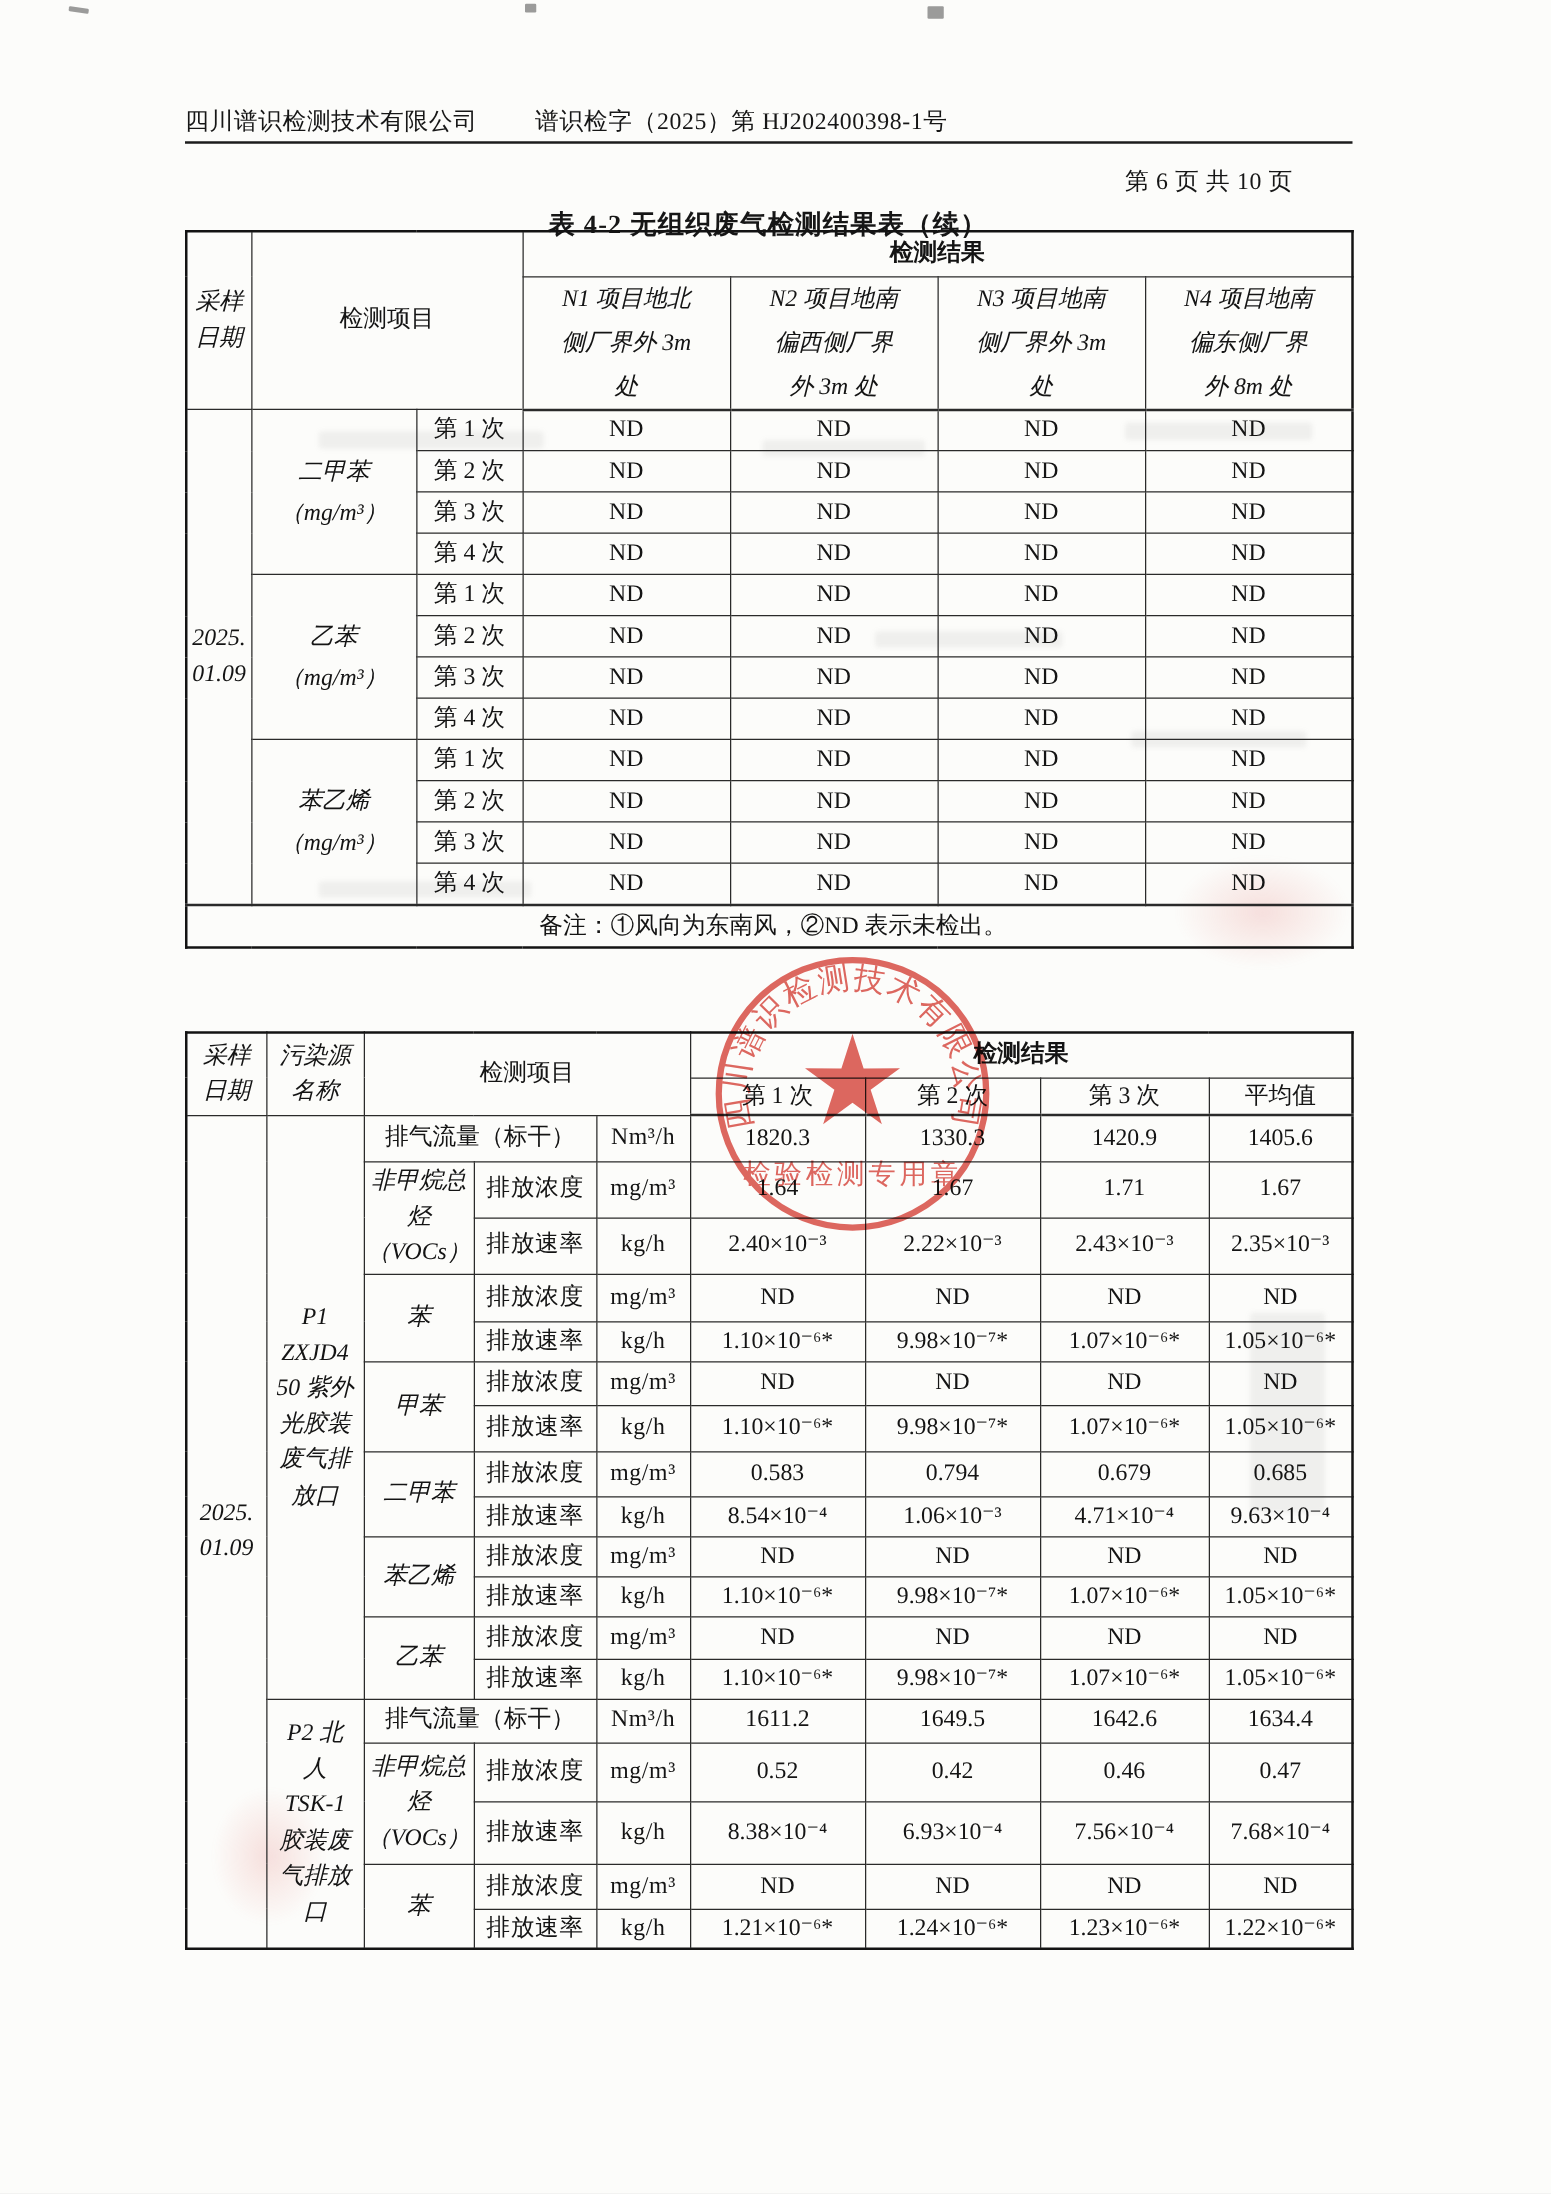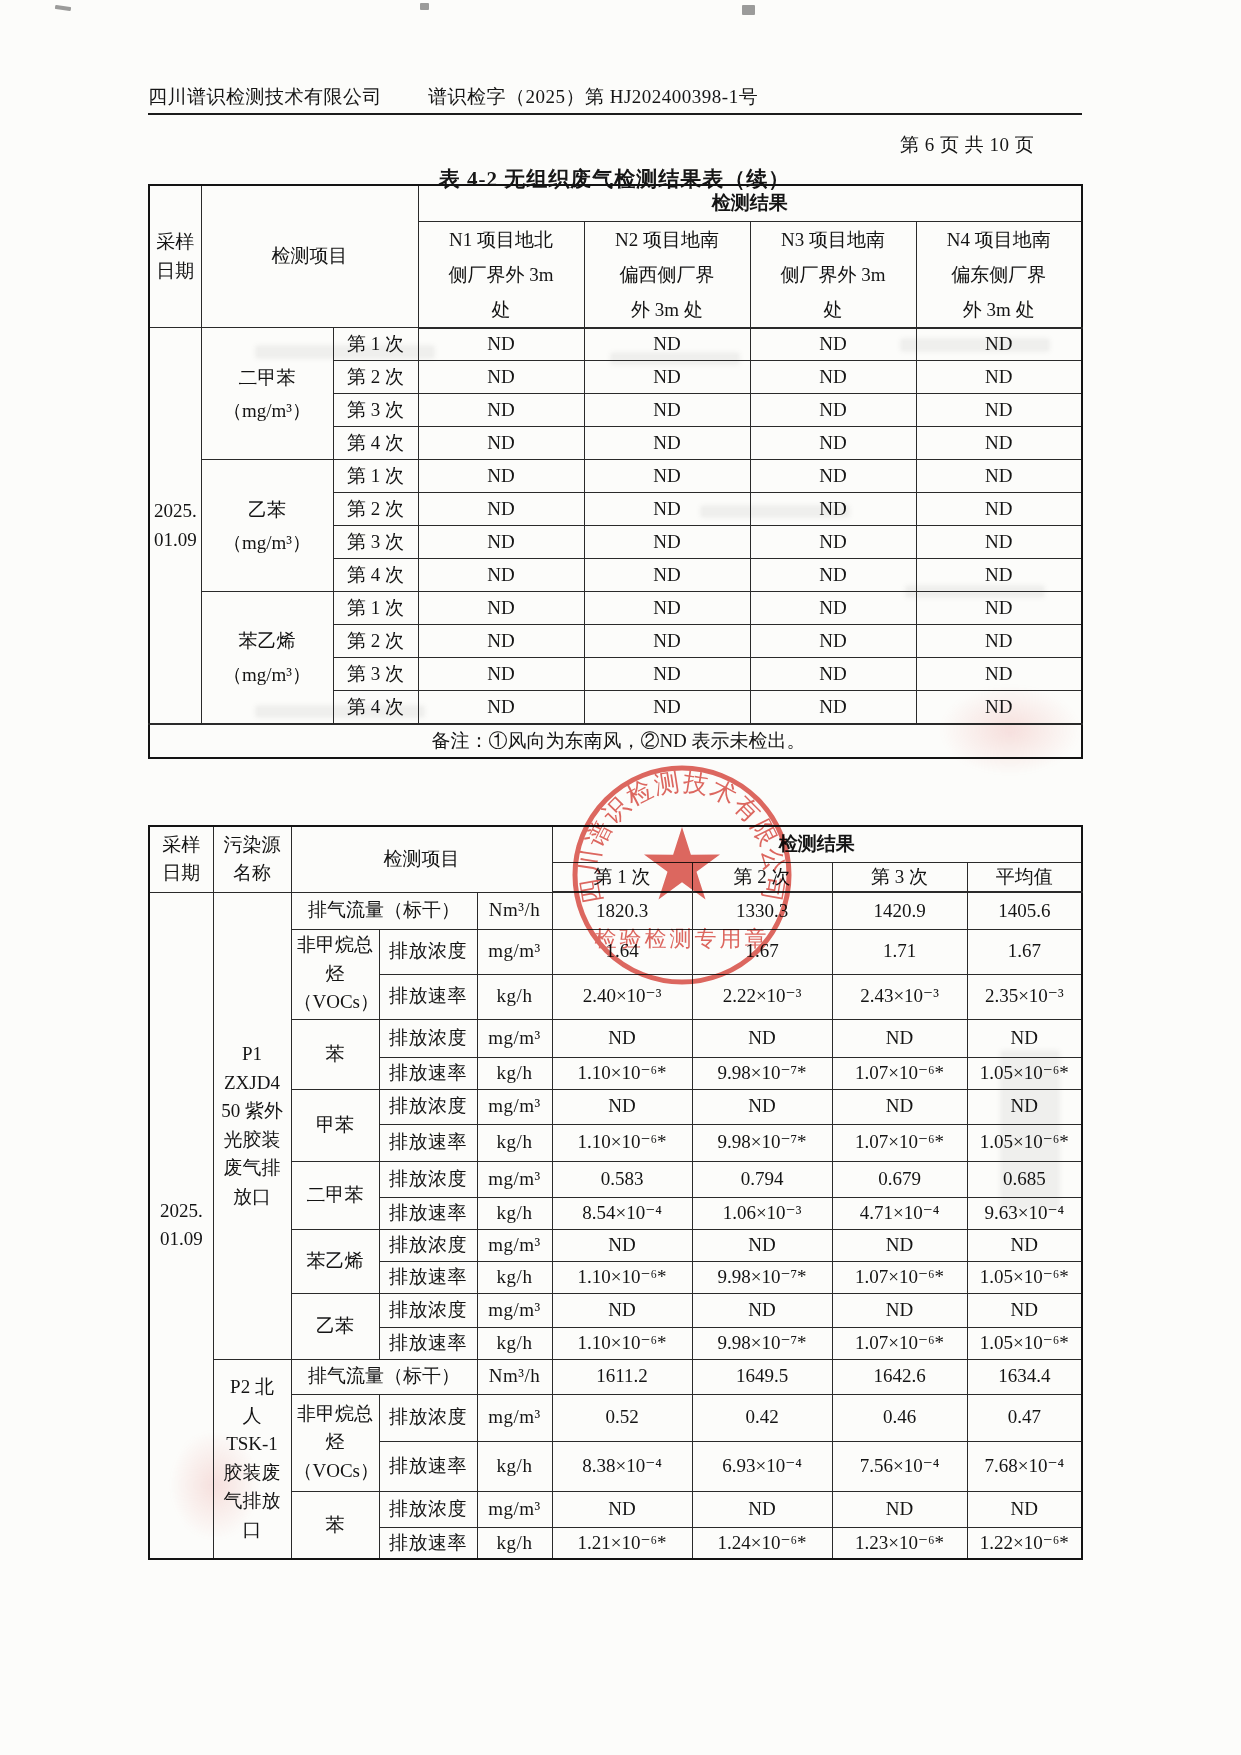--- a/index.html
+++ b/index.html
@@ -17,21 +17,21 @@
   
   table.t{
     border-collapse:collapse; table-layout:fixed; position:absolute;
     border:2.6px solid #131313;
   }
   table.t th, table.t td{
     border:1.4px solid #2a2a2a; font-weight:normal; text-align:center;
     vertical-align:middle; padding:0 2px; font-size:19px; line-height:1.5;
     color:#141414; overflow:hidden;
   }
-  .pre{white-space:pre-line;}
+  .pre{white-space:pre-line;font-style:italic;}
   .t thead tr:last-child th{border-bottom-width:2.4px;}
   .t2 .station{line-height:1.85; font-size:19px;}
   .t2 .group-cell{line-height:1.75;}
   .note-cell{
     text-align:left; padding-left:8px !important;
     border-top-width:2.4px !important; font-size:19px;
   }
   .t3 .type-cell, .t3 .unit-cell{letter-spacing:.5px;}
   
   .stamp{mix-blend-mode:multiply; opacity:.82; pointer-events:none;}
@@ -87,21 +87,21 @@
 侧厂界外 3m
 处</th>
         <th class="pre station">N2 项目地南
 偏西侧厂界
 外 3m 处</th>
         <th class="pre station">N3 项目地南
 侧厂界外 3m
 处</th>
         <th class="pre station">N4 项目地南
 偏东侧厂界
-外 3m 处</th>
+外 8m 处</th>
       </tr>
     </thead>
     <tbody>
         <tr style="height: 33px;">
           <td rowspan="12" class="pre">2025.
 01.09</td>
           <td rowspan="4" class="pre group-cell">二甲苯
 （mg/m³）</td>
           <td>第 1 次</td>
           <td>ND</td>

